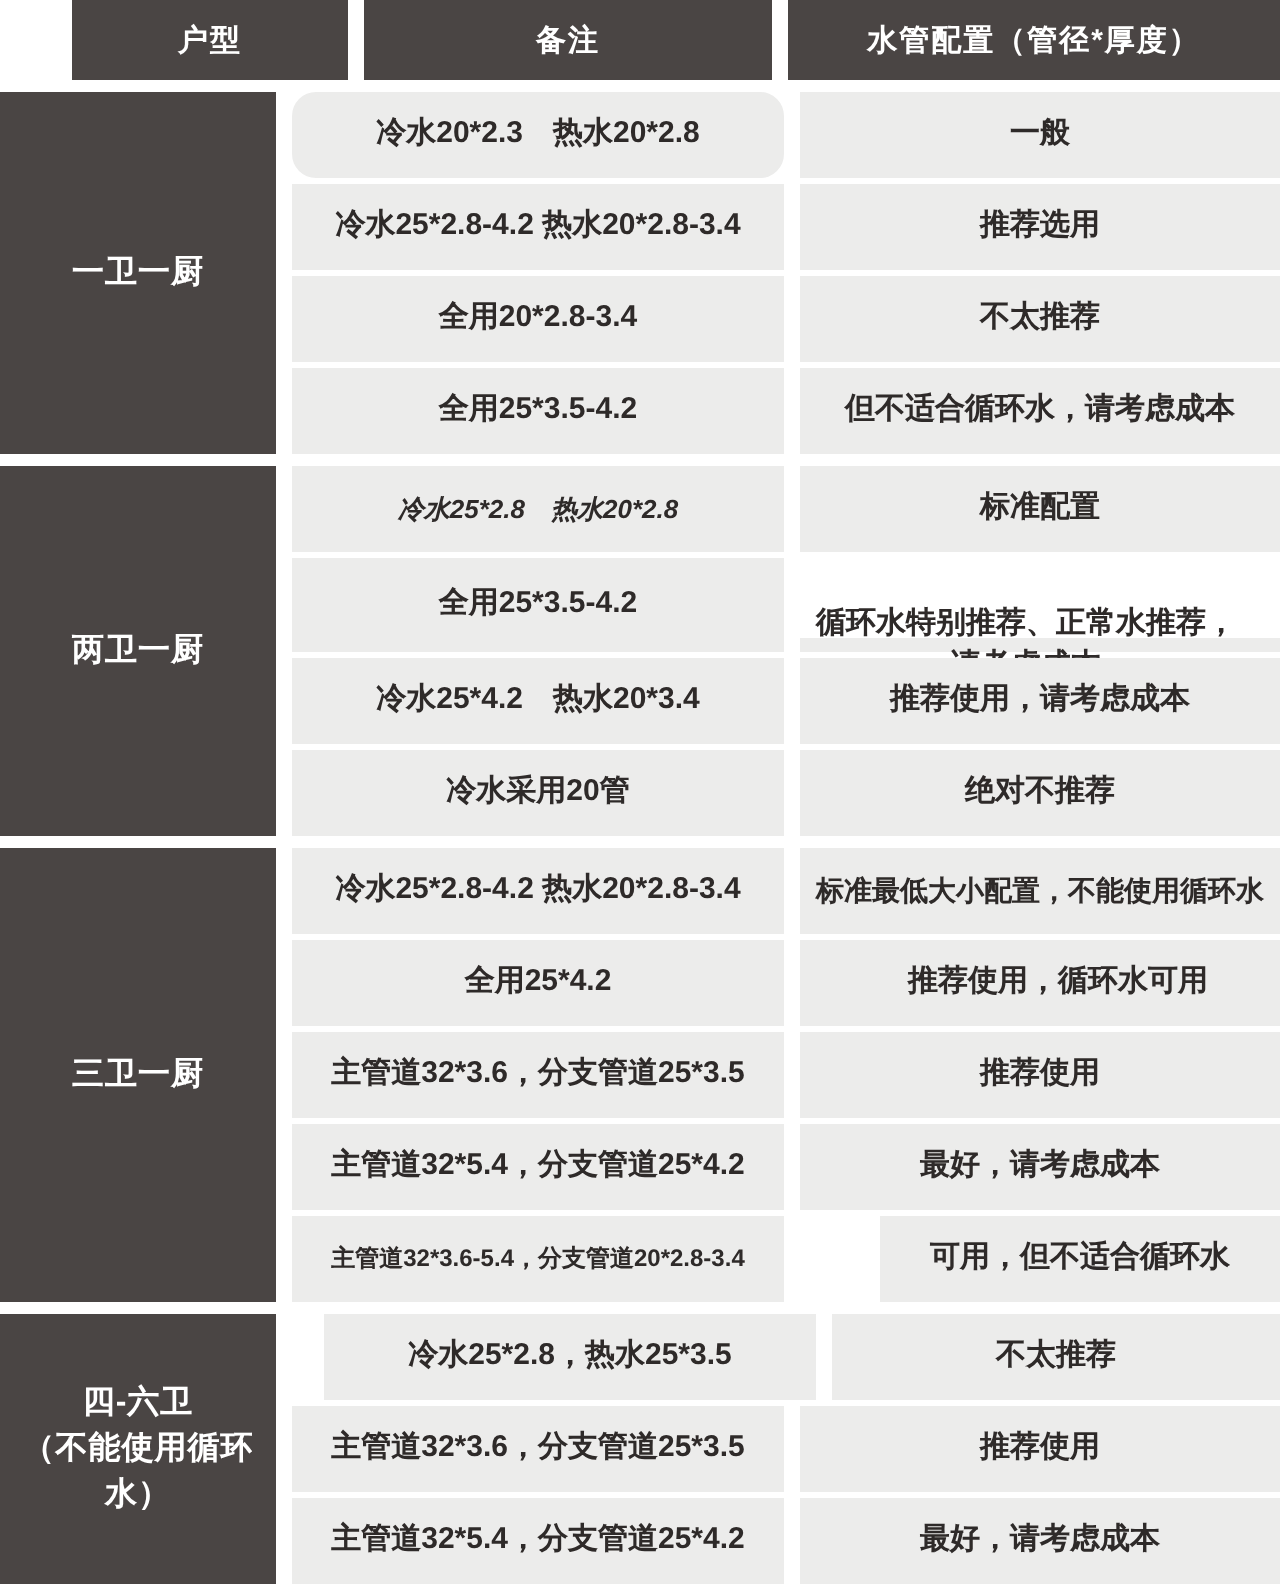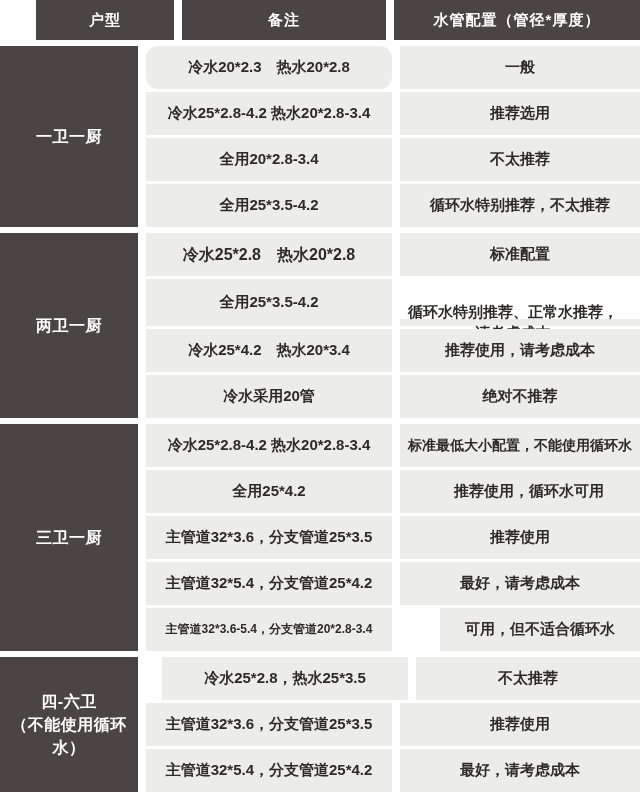--- a/index.html
+++ b/index.html
@@ -111,28 +111,28 @@
           <div class="row">
             <div class="cell cfg" style="font-size: 15px;">冷水25*2.8-4.2 热水20*2.8-3.4</div>
             <div class="cell note" style="font-size: 15px;">推荐选用</div>
           </div>
           <div class="row">
             <div class="cell cfg" style="font-size: 15px;">全用20*2.8-3.4</div>
             <div class="cell note" style="font-size: 15px;">不太推荐</div>
           </div>
           <div class="row">
             <div class="cell cfg" style="font-size: 15px;">全用25*3.5-4.2</div>
-            <div class="cell note" style="font-size: 15px;">循环水特别推荐，不太推荐</div>
+            <div class="cell note" style="font-size: 15px;">但不适合循环水，请考虑成本</div>
           </div>
         </div>
       </div><div class="group">
         <div class="glabel" style="font-size: 16px;">两卫一厨</div>
         <div class="grows">
           <div class="row">
-            <div class="cell cfg" style="font-size: 16px;">冷水25*2.8　热水20*2.8</div>
+            <div class="cell cfg" style="font-size: 13px; font-style: italic;">冷水25*2.8　热水20*2.8</div>
             <div class="cell note" style="font-size: 15px;">标准配置</div>
           </div>
           <div class="row tall">
             <div class="cell cfg" style="font-size: 15px;">全用25*3.5-4.2</div>
             <div class="cell note multiline" style="font-size: 15px;">循环水特别推荐、正常水推荐，
 请考虑成本</div>
           </div>
           <div class="row">
             <div class="cell cfg" style="font-size: 15px;">冷水25*4.2　热水20*3.4</div>
             <div class="cell note" style="font-size: 15px;">推荐使用，请考虑成本</div>

